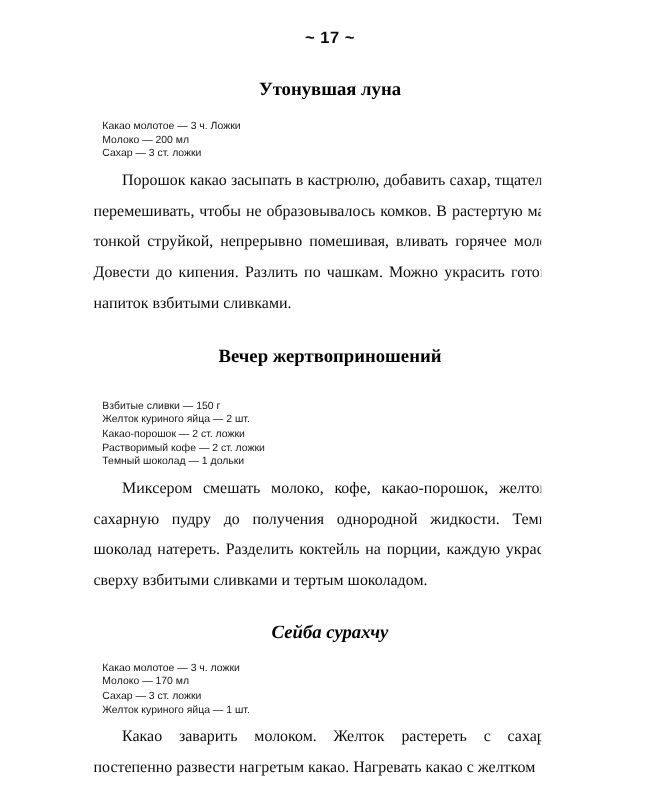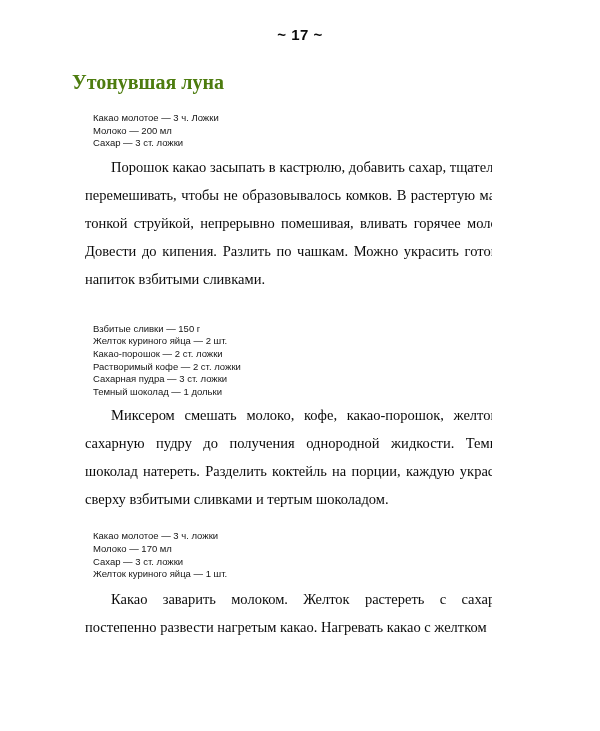--- a/index.html
+++ b/index.html
@@ -24,25 +24,25 @@
   .folio {
     text-align: center;
     font-family: "Liberation Sans", sans-serif;
     font-weight: bold;
     font-size: 15px;
     letter-spacing: 0.5px;
     margin-top: 26px;
     color: #0b0b0b;
   }
   .recipe-title {
-    text-align: left;
+    text-align: center;
     font-family: "Liberation Serif", serif;
     font-weight: bold;
-    font-size: 20px;
-    color: #4d7c0f;
+    font-size: 17px;
+    color: #000000;
   }
   .recipe-title.italic {
     font-style: italic;
   }
   .title-1 { margin-top: 28px; }
   .title-2 { margin-top: 24px; }
   .title-3 { margin-top: 23px; }
 
   .ingredients {
     list-style: none;
@@ -84,30 +84,31 @@
     <div class="folio">~ 17 ~</div>
 
     <h2 class="recipe-title title-1">Утонувшая луна</h2>
     <ul class="ingredients ing-1">
       <li>Какао молотое — 3 ч. Ложки</li>
       <li>Молоко — 200 мл</li>
       <li>Сахар — 3 ст. ложки</li>
     </ul>
     <p class="body-text body-1">Порошок какао засыпать в кастрюлю, добавить сахар, тщательно перемешивать, чтобы не образовывалось комков. В растертую массу тонкой струйкой, непрерывно помешивая, вливать горячее молоко. Довести до кипения. Разлить по чашкам. Можно украсить готовый напиток взбитыми сливками.</p>
 
+    <h2 class="recipe-title title-2">Вечер жертвоприношений</h2>
     <ul class="ingredients ing-2">
       <li>Взбитые сливки — 150 г</li>
       <li>Желток куриного яйца — 2 шт.</li>
       <li>Какао-порошок — 2 ст. ложки</li>
       <li>Растворимый кофе — 2 ст. ложки</li>
-      <li>Сахарная пудра — 3 ст. ложки</li>
       <li>Темный шоколад — 1 дольки</li>
     </ul>
     <p class="body-text body-2">Миксером смешать молоко, кофе, какао-порошок, желток и сахарную пудру до получения однородной жидкости. Темный шоколад натереть. Разделить коктейль на порции, каждую украсить сверху взбитыми сливками и тертым шоколадом.</p>
 
+    <h2 class="recipe-title title-3 italic">Сейба сурахчу</h2>
     <ul class="ingredients ing-3">
       <li>Какао молотое — 3 ч. ложки</li>
       <li>Молоко — 170 мл</li>
       <li>Сахар — 3 ст. ложки</li>
       <li>Желток куриного яйца — 1 шт.</li>
     </ul>
     <p class="body-text body-3">Какао заварить молоком. Желток растереть с сахаром, постепенно развести нагретым какао. Нагревать какао с желтком</p>
 
   </div>
 </div>

